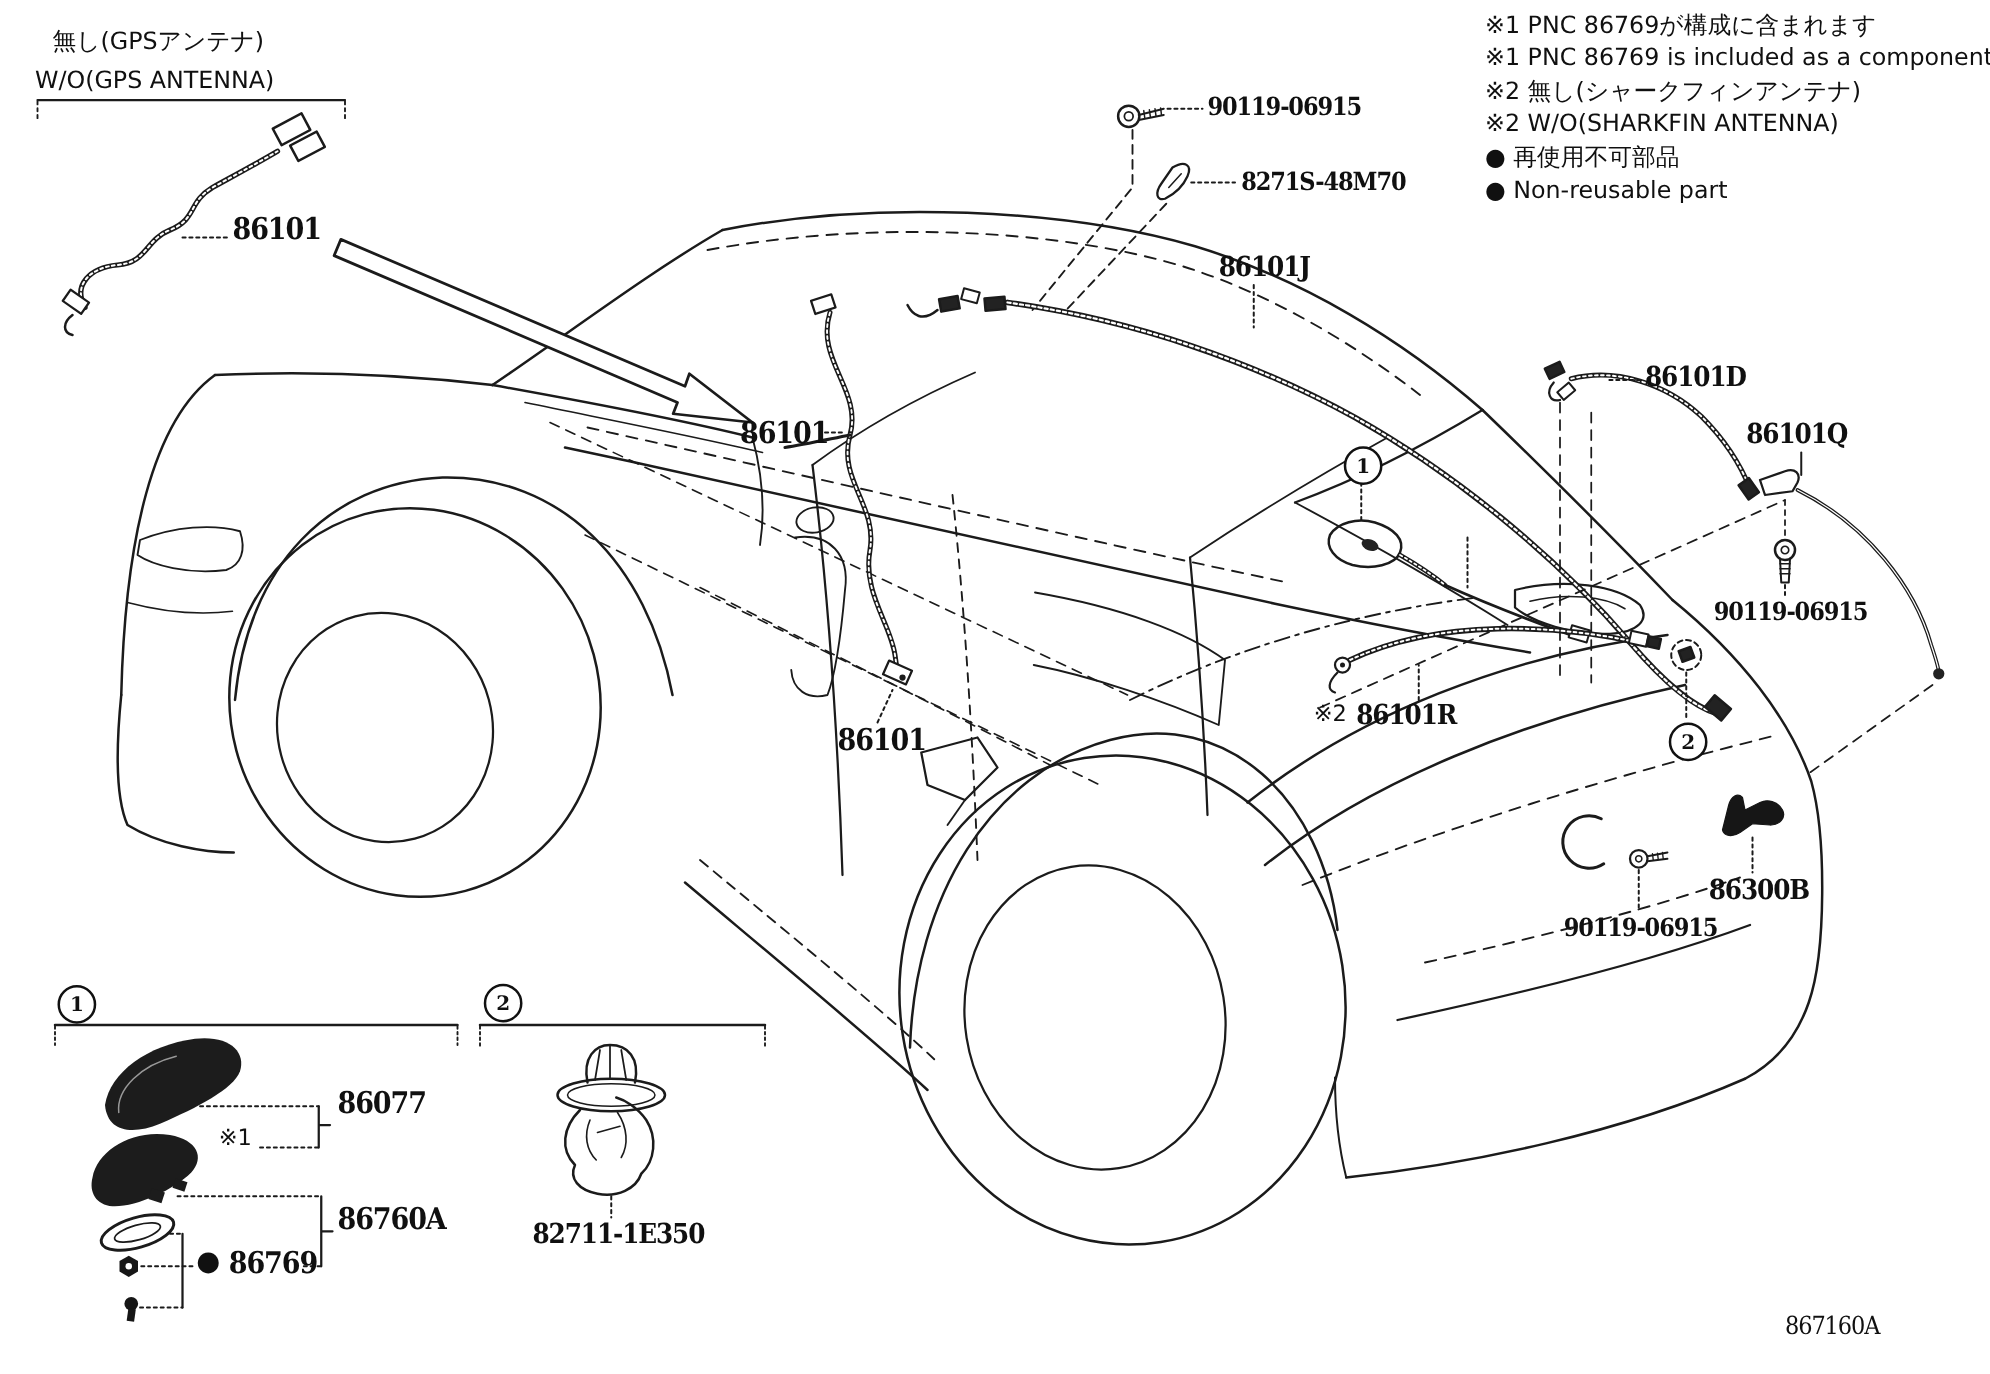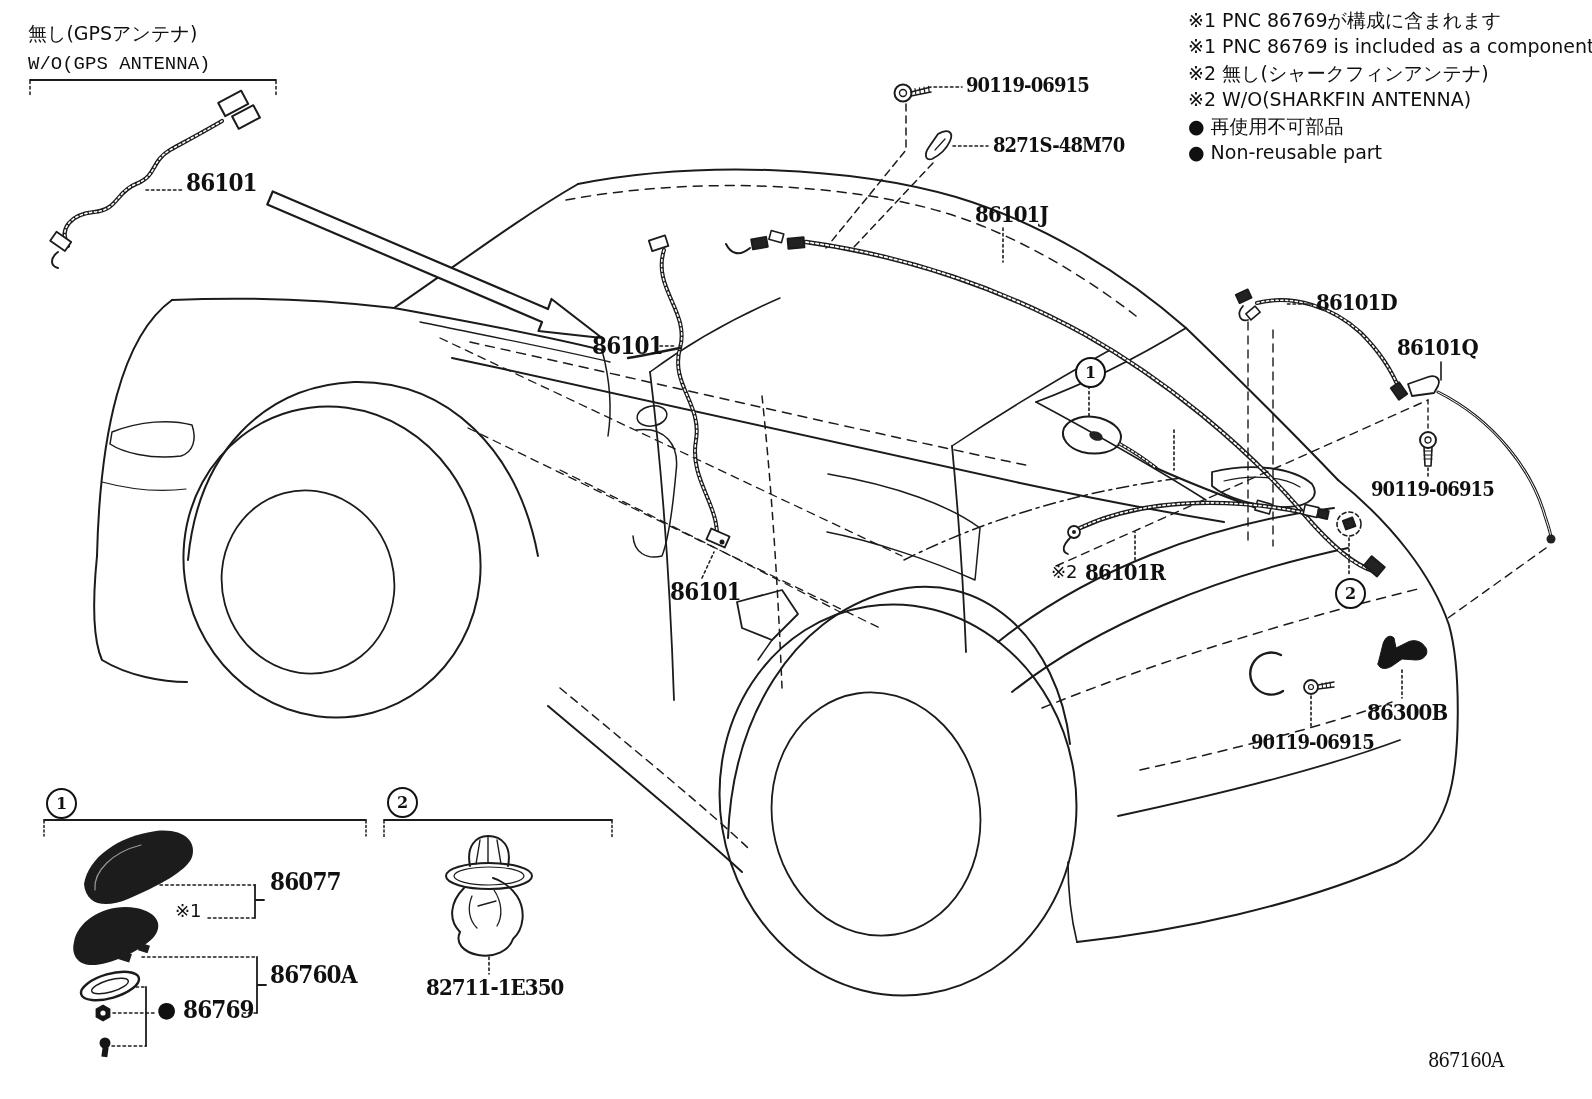--- a/index.html
+++ b/index.html
@@ -242,22 +242,22 @@
       <path d="M 480,840 L 476,864 M 497,840 L 501,864 M 488,836 V 862" stroke-width="1.4"></path>
       <ellipse cx="489" cy="876" rx="43" ry="13" stroke-width="2"></ellipse>
       <ellipse cx="489" cy="876" rx="35" ry="9" stroke-width="1.2"></ellipse>
       <path d="M 464,888 C 450,902 448,920 460,932 C 455,943 463,952 478,955 C 494,958 509,951 513,939 C 524,929 526,910 517,896 C 510,886 500,880 493,878" stroke-width="2"></path>
       <path d="M 472,896 C 467,908 469,920 477,928 M 494,890 C 502,902 503,916 497,926 M 478,906 L 496,901" stroke-width="1.3"></path>
       <path d="M 489,957 V 974" stroke-width="1.6" stroke-dasharray="2.5 3"></path>
     </g>
   </g>
 </svg>
 
-<div class="abs jp" style="left:28px;top:22px;">無し(GPSアンテナ)</div>
-<div class="abs jp" style="left:28px;top:53px;font-family:Liberation Mono, monospace;">W/O(GPS ANTENNA)</div>
+<div class="abs jp" style="left:42px;top:22px;">無し(GPSアンテナ)</div>
+<div class="abs jp" style="left:28px;top:53px;">W/O(GPS ANTENNA)</div>
 
 <div class="abs legend" style="left:1188px;top:9px;">
   <div class="jp">※1 PNC 86769が構成に含まれます</div>
   <div class="jp">※1 PNC 86769 is included as a component</div>
   <div class="jp">※2 無し(シャークフィンアンテナ)</div>
   <div class="jp">※2 W/O(SHARKFIN ANTENNA)</div>
   <div class="jp">● 再使用不可部品</div>
   <div class="jp">● Non-reusable part</div>
 </div>
 

